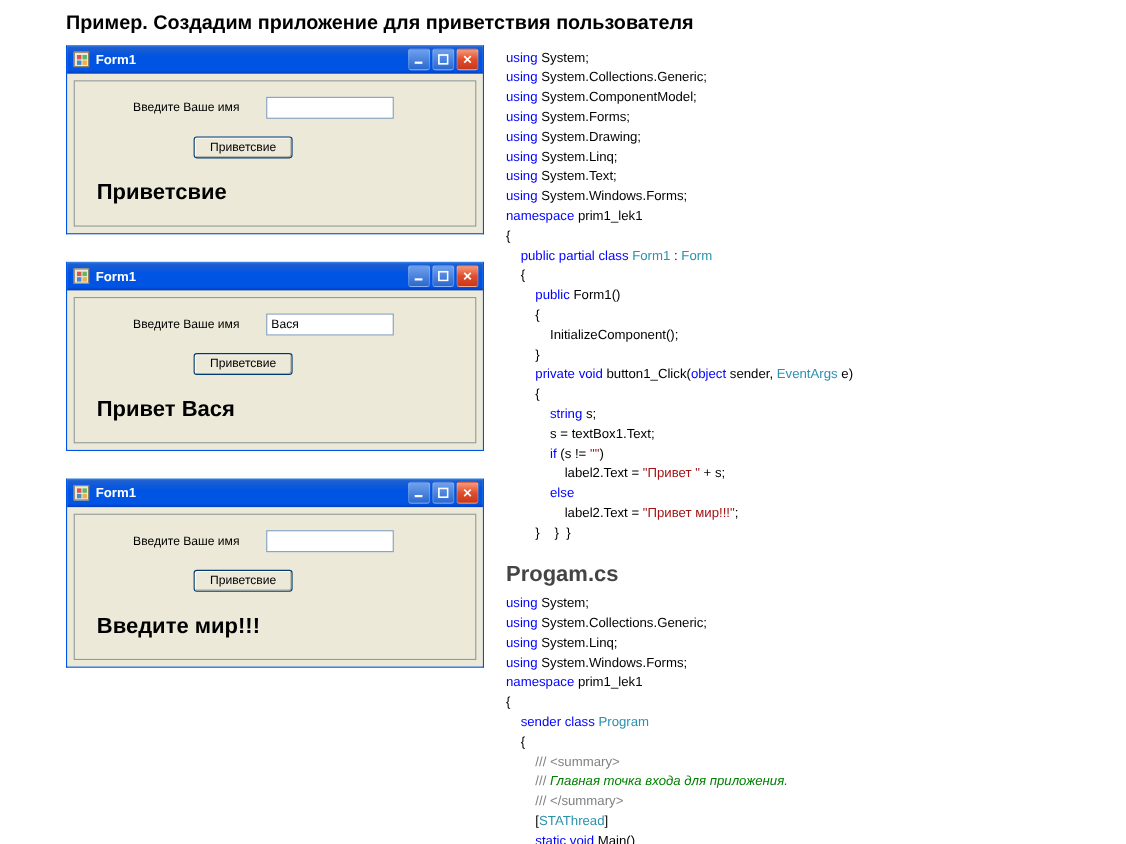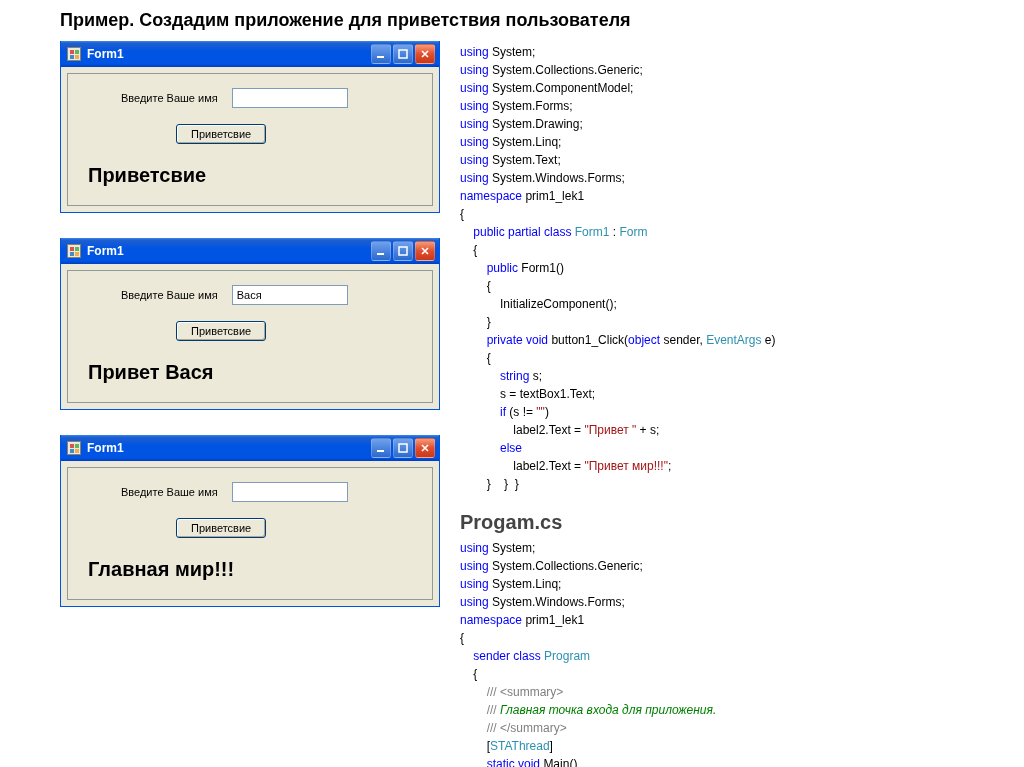--- a/index.html
+++ b/index.html
@@ -90,21 +90,21 @@
 
   .client {
     border: 1px solid #919b9c;
     margin: 6px;
     padding: 14px 18px 12px 18px;
     background: #ece9d8;
   }
   .row1 {
     display: flex;
     align-items: center;
-    gap: 14px;
+    gap: 24px;
     margin-bottom: 16px;
     padding-left: 35px;
   }
   .lbl {
     font-size: 11px;
     color: #000;
   }
   .textbox {
     width: 116px;
     height: 20px;
@@ -242,21 +242,21 @@
       </div>
     </div>
     <div class="client">
       <div class="row1">
         <span class="lbl">Введите Ваше имя</span>
         <input class="textbox" value="" style="">
       </div>
       <div class="btn-row">
         <button class="winbtn">Приветсвие</button>
       </div>
-      <div class="result">Главная мир!!!</div>
+      <div class="result">Введите мир!!!</div>
     </div>
       </div>
     </div>
 
   <div class="right-col">
     <div class="code-block" id="code1"><span class="kw-blue">using </span><span>System;
 </span><span class="kw-blue">using </span><span>System.Collections.Generic;
 </span><span class="kw-blue">using </span><span>System.ComponentModel;
 </span><span class="kw-blue">using </span><span>System.Forms;
 </span><span class="kw-blue">using </span><span>System.Drawing;

